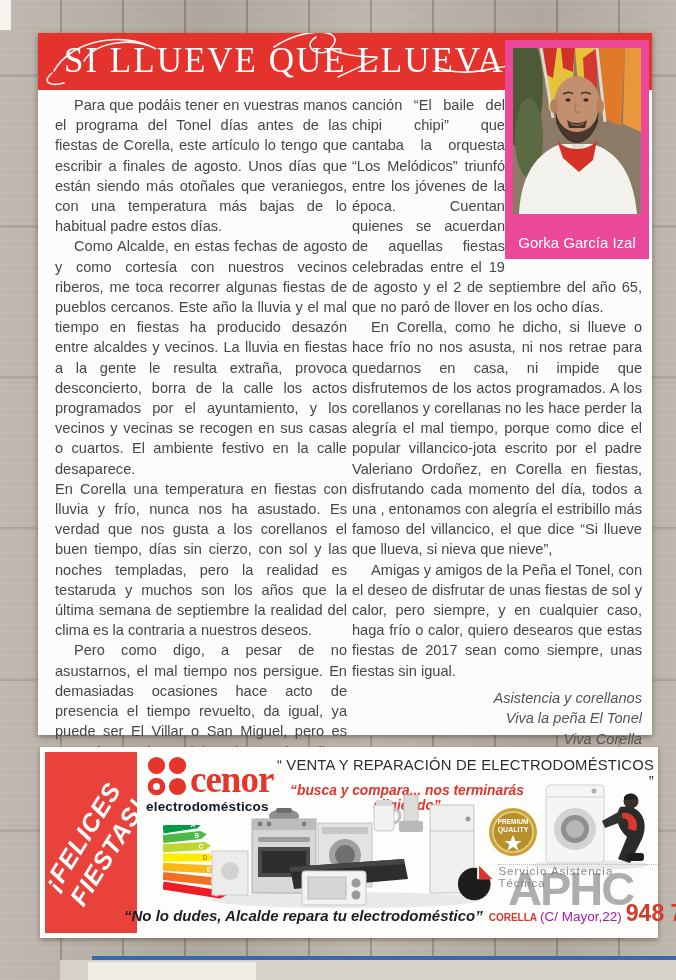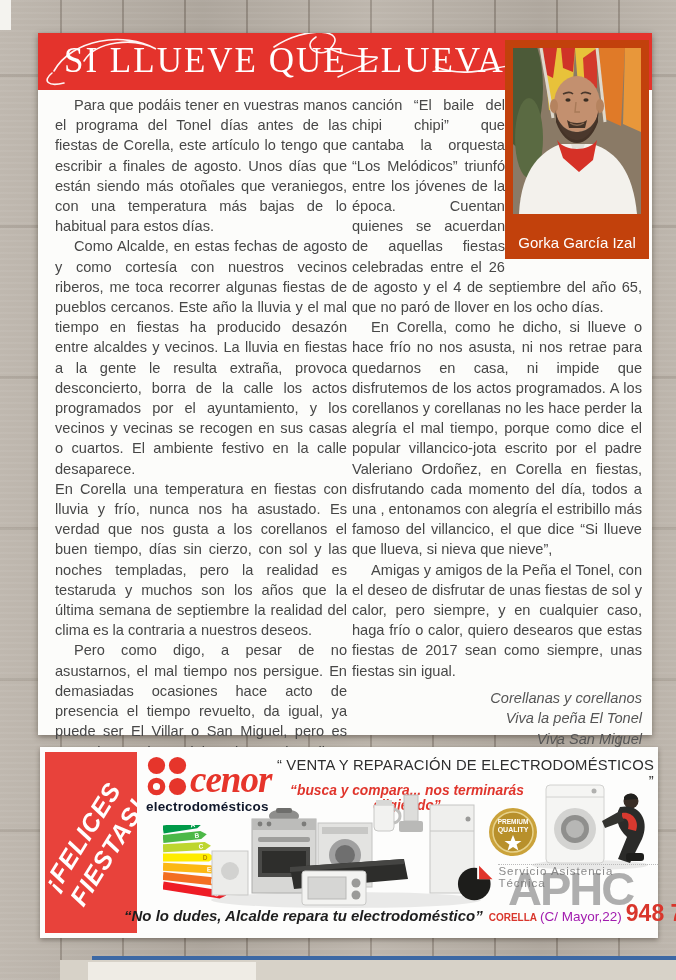--- a/index.html
+++ b/index.html
@@ -40,21 +40,21 @@
   
   .ad{position:absolute;left:40px;top:747px;width:618px;height:191px;background:#fdfdfc;
       box-shadow:0 2px 5px rgba(40,30,20,.4);}
   .ad-redcol{position:absolute;left:5px;top:5px;width:92px;height:181px;overflow:hidden;}
   .ad-redcol-text{position:absolute;left:-20px;top:62px;width:140px;text-align:center;
       transform:rotate(-58deg);color:#fff;font-style:italic;font-size:25px;line-height:30px;
       font-weight:bold;letter-spacing:1px;}
   .cenor{position:absolute;left:106px;top:8px;width:160px;}
   .cenor-row{display:flex;align-items:flex-end;}
   .cenor-name{font-family:"Liberation Serif",serif;font-weight:bold;font-size:37px;line-height:34px;
-      margin-left:2px;letter-spacing:-1px;font-style:italic;}
+      margin-left:2px;letter-spacing:-1px;}
   .cenor-sub{font-weight:bold;font-size:13.5px;margin-top:2px;letter-spacing:.2px;}
   .ad-headline{position:absolute;left:228px;top:10px;width:386px;text-align:right;
       color:#2e2e2e;font-weight:normal;font-size:14.8px;letter-spacing:.2px;}
   .ad-tagline{position:absolute;left:238px;top:36px;width:258px;text-align:center;
       font-style:italic;font-weight:bold;font-size:13.8px;}
   .energy{position:absolute;left:123px;top:78px;}
   .appliances{position:absolute;left:166px;top:44px;}
   .techwasher{position:absolute;left:488px;top:32px;}
   .badge{position:absolute;left:448px;top:60px;}
   .elecar{position:absolute;left:416px;top:116px;display:flex;align-items:flex-start;}
@@ -89,21 +89,21 @@
           <path d="M14,40 C4,48 10,54 26,50"></path>
           <path d="M16,38 C34,6 86,-2 118,16 C96,4 58,8 46,28"></path>
           <path d="M236,14 C268,-8 312,-4 292,16 C282,26 262,14 278,4"></path>
           <path d="M292,16 C330,34 372,10 300,44"></path>
           <path d="M398,34 C440,50 470,22 492,38 C506,48 520,40 524,32"></path>
         </g>
       </svg>
       <div class="banner-title">SI LLUEVE QUE LLUEVA</div>
     </div>
 
-    <div class="photo-frame" style="background:#c2410c">
+    <div class="photo-frame" style="background:#ec4899">
       <div class="photo">
         <svg width="128" height="166" viewBox="0 0 128 166">
           <rect width="128" height="166" fill="#8a7a66"></rect>
 
           <ellipse cx="8" cy="40" rx="22" ry="60" fill="#4c5a38"></ellipse>
           <ellipse cx="16" cy="90" rx="14" ry="40" fill="#5a6a42"></ellipse>
 
           <polygon points="30,0 62,0 58,70 36,62" fill="#e8c23a"></polygon>
           <polygon points="30,0 44,0 40,30 32,26" fill="#cf3328"></polygon>
           <polygon points="48,0 62,0 60,24 50,20" fill="#cf3328"></polygon>
@@ -133,35 +133,34 @@
           <ellipse cx="73" cy="52" rx="2.6" ry="1.8" fill="#3a2d22"></ellipse>
           <path d="M50,46 C54,44 58,44 60,46" stroke="#4a382c" stroke-width="1.6" fill="none"></path>
           <path d="M68,46 C70,44 74,44 78,46" stroke="#4a382c" stroke-width="1.6" fill="none"></path>
           <path d="M63,54 L62,64 L67,64" stroke="#a87a58" stroke-width="1.4" fill="none"></path>
         </svg>
       </div>
       <div class="photo-caption">Gorka García Izal</div>
     </div>
 
     <div class="col col1">
-      <p class="ind">Para que podáis tener en vuestras manos el programa del Tonel días antes de las fiestas de Corella, este artículo lo tengo que escribir a finales de agosto. Unos días que están siendo más otoñales que veraniegos, con una temperatura más bajas de lo habitual para estos días.</p>
+      <p class="ind">Para que podáis tener en vuestras manos el programa del Tonel días antes de las fiestas de Corella, este artículo lo tengo que escribir a finales de agosto. Unos días que están siendo más otoñales que veraniegos, con una temperatura más bajas de lo habitual padre estos días.</p>
       <p class="ind">Como Alcalde, en estas fechas de agosto y como cortesía con nuestros vecinos riberos, me toca recorrer algunas fiestas de pueblos cercanos. Este año la lluvia y el mal tiempo en fiestas ha producido desazón entre alcaldes y vecinos. La lluvia en fiestas a la gente le resulta extraña, provoca desconcierto, borra de la calle los actos programados por el ayuntamiento, y los vecinos y vecinas se recogen en sus casas o cuartos. El ambiente festivo en la calle desaparece.</p>
       <p>En Corella una temperatura en fiestas con lluvia y frío, nunca nos ha asustado. Es verdad que nos gusta a los corellanos el buen tiempo, días sin cierzo, con sol y las noches templadas, pero la realidad es testaruda y muchos son los años que la última semana de septiembre la realidad del clima es la contraria a nuestros deseos.</p>
       <p class="ind">Pero como digo, a pesar de no asustarnos, el mal tiempo nos persigue. En demasiadas ocasiones hace acto de presencia el tiempo revuelto, da igual, ya puede ser El Villar o San Miguel, pero es sacar los maderos del encierro a la calle y encapotarse el cielo. Tanto nos persigue, que cuando al ayuntamiento se le ocurrió cambiar las fiestas de septiembre a la última semana de agosto en el año 1965, la</p>
     </div>
 
     <div class="col col2">
       <div class="photo-spacer"></div>
-      <p>canción “El baile del chipi chipi” que cantaba la orquesta “Los Melódicos” triunfó entre los jóvenes de la época. Cuentan quienes se acuerdan de aquellas fiestas celebradas entre el 26 de agosto y el 4 de septiembre del año 65, que no paró de llover en los ocho días.</p>
+      <p>canción “El baile del chipi chipi” que cantaba la orquesta “Los Melódicos” triunfó entre los jóvenes de la época. Cuentan quienes se acuerdan de aquellas fiestas celebradas entre el 19 de agosto y el 2 de septiembre del año 65, que no paró de llover en los ocho días.</p>
       <p class="ind">En Corella, como he dicho, si llueve o hace frío no nos asusta, ni nos retrae para quedarnos en casa, ni impide que disfrutemos de los actos programados. A los corellanos y corellanas no les hace perder la alegría el mal tiempo, porque como dice el popular villancico-jota escrito por el padre Valeriano Ordoñez, en Corella en fiestas, disfrutando cada momento del día, todos a una , entonamos con alegría el estribillo más famoso del villancico, el que dice “Si llueve que llueva, si nieva que nieve”,</p>
       <p class="ind">Amigas y amigos de la Peña el Tonel, con el deseo de disfrutar de unas fiestas de sol y calor, pero siempre, y en cualquier caso, haga frío o calor, quiero desearos que estas fiestas de 2017 sean como siempre, unas fiestas sin igual.</p>
       <div class="signature">
-        <div>Corellanas y corellanos</div>
+        <div>Asistencia y corellanos</div>
         <div>Viva la peña El Tonel</div>
-        <div>Viva San Miguel</div>
         <div>Viva Corella</div>
       </div>
     </div>
   </div>
 
   <div class="ad">
 
     <div class="ad-redcol" style="background:#e8423b">
       <div class="ad-redcol-text">
         <div>¡FELICES</div>

